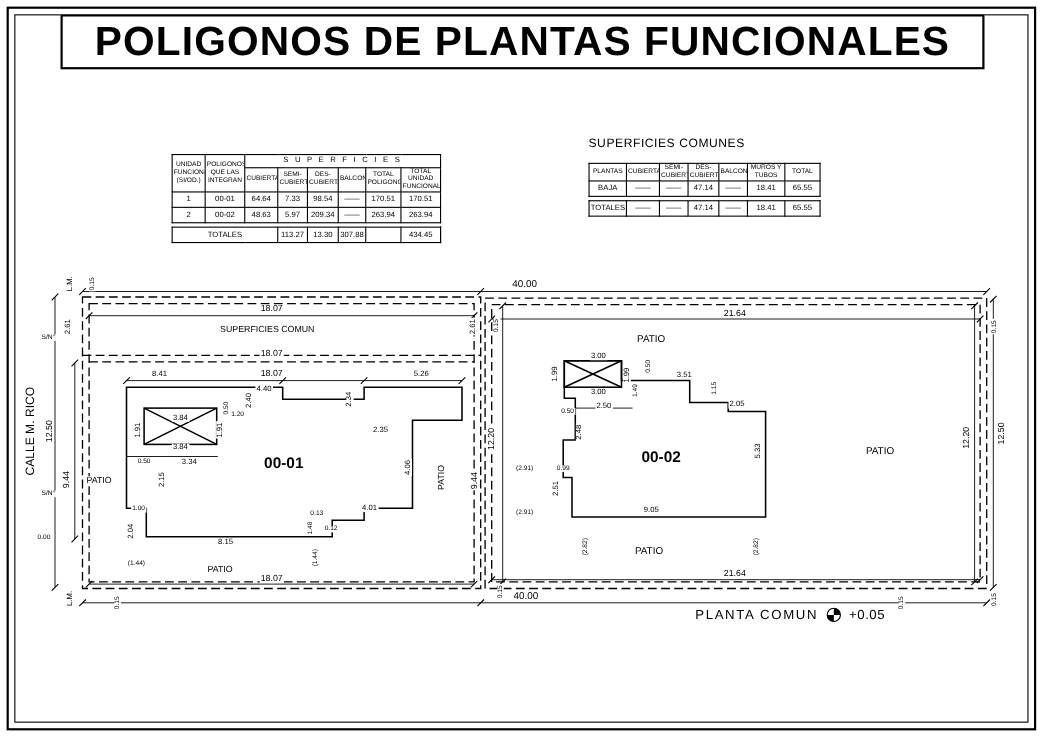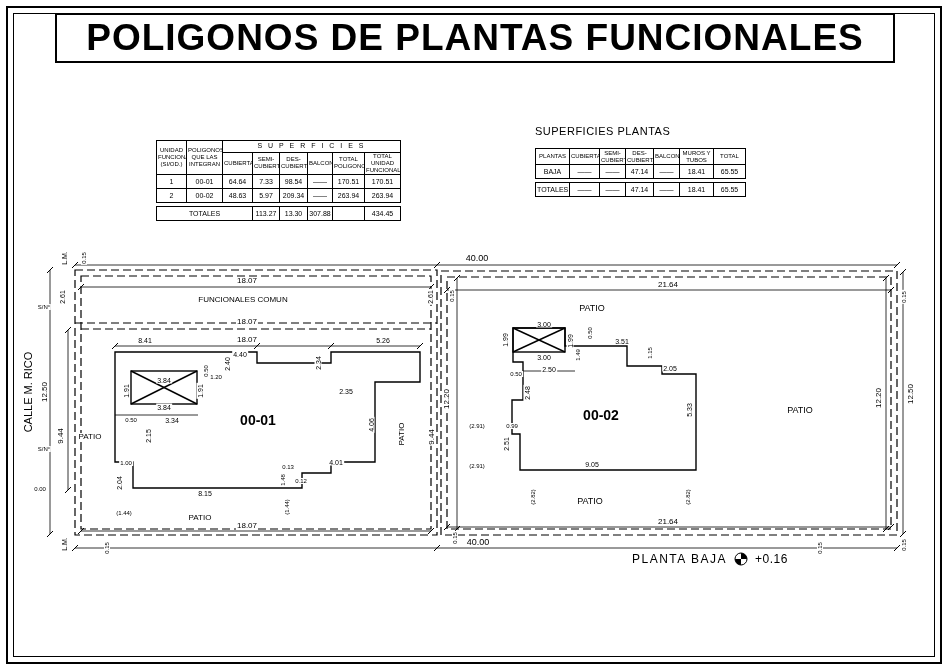--- a/index.html
+++ b/index.html
@@ -105,21 +105,21 @@
             <td>13.30</td>
             <td>307.88</td>
             <td></td>
             <td>434.45</td>
             <td>434.45</td>
           </tr>
         </tbody>
     </table>
   </div>
 
-  <div class="tbl-title" style="left:535px;top:125px;">SUPERFICIES PLANTAS</div>
+  <div class="tbl-title" style="left:535px;top:125px;">SUPERFICIES COMUNES</div>
   <div class="tbl" style="left:535px;top:148px;width:210px;">
     <table class="t" style="width:210px;">
       <colgroup>
           <col style="width:34px">
           <col style="width:30px">
           <col style="width:26px">
           <col style="width:28px">
           <col style="width:26px">
           <col style="width:34px">
           <col style="width:32px">
@@ -245,21 +245,21 @@
       <span class="plan-label" style="left: 44px; top: 307px; font-size: 6px; transform: translate(-50%, -50%) rotate(0deg);">S/N°</span>
       <span class="plan-label" style="left: 28px; top: 392px; font-size: 11px; transform: translate(-50%, -50%) rotate(-90deg);">CALLE M. RICO</span>
       <span class="plan-label" style="left: 45px; top: 392px; font-size: 8px; transform: translate(-50%, -50%) rotate(-90deg);">12.50</span>
       <span class="plan-label" style="left: 61px; top: 436px; font-size: 8px; transform: translate(-50%, -50%) rotate(-90deg);">9.44</span>
       <span class="plan-label" style="left: 44px; top: 449px; font-size: 6px; transform: translate(-50%, -50%) rotate(0deg);">S/N°</span>
       <span class="plan-label" style="left: 40px; top: 489px; font-size: 6px; transform: translate(-50%, -50%) rotate(0deg);">0.00</span>
       <span class="plan-label" style="left: 64px; top: 544px; font-size: 7px; transform: translate(-50%, -50%) rotate(-90deg);">L.M.</span>
       <span class="plan-label" style="left: 107px; top: 548px; font-size: 6px; transform: translate(-50%, -50%) rotate(-90deg);">0.15</span>
       <span class="plan-label" style="left: 477px; top: 258px; font-size: 9px; transform: translate(-50%, -50%) rotate(0deg);">40.00</span>
       <span class="plan-label" style="left: 247px; top: 281px; font-size: 8px; transform: translate(-50%, -50%) rotate(0deg);">18.07</span>
-      <span class="plan-label" style="left: 243px; top: 300px; font-size: 8px; transform: translate(-50%, -50%) rotate(0deg);">FUNCIONALES COMUN</span>
+      <span class="plan-label" style="left: 243px; top: 300px; font-size: 8px; transform: translate(-50%, -50%) rotate(0deg);">SUPERFICIES COMUN</span>
       <span class="plan-label" style="left: 430px; top: 297px; font-size: 7px; transform: translate(-50%, -50%) rotate(-90deg);">2.61</span>
       <span class="plan-label" style="left: 452px; top: 296px; font-size: 6px; transform: translate(-50%, -50%) rotate(-90deg);">0.15</span>
       <span class="plan-label" style="left: 668px; top: 285px; font-size: 8px; transform: translate(-50%, -50%) rotate(0deg);">21.64</span>
       <span class="plan-label" style="left: 592px; top: 308px; font-size: 9px; transform: translate(-50%, -50%) rotate(0deg);">PATIO</span>
       <span class="plan-label" style="left: 904px; top: 297px; font-size: 6px; transform: translate(-50%, -50%) rotate(-90deg);">0.15</span>
       <span class="plan-label" style="left: 247px; top: 322px; font-size: 8px; transform: translate(-50%, -50%) rotate(0deg);">18.07</span>
       <span class="plan-label" style="left: 145px; top: 340px; font-size: 7px; transform: translate(-50%, -50%) rotate(0deg);">8.41</span>
       <span class="plan-label" style="left: 247px; top: 340px; font-size: 8px; transform: translate(-50%, -50%) rotate(0deg);">18.07</span>
       <span class="plan-label" style="left: 383px; top: 340px; font-size: 7px; transform: translate(-50%, -50%) rotate(0deg);">5.26</span>
       <span class="plan-label" style="left: 240px; top: 354px; font-size: 7px; transform: translate(-50%, -50%) rotate(0deg);">4.40</span>
@@ -318,21 +318,21 @@
       <span class="plan-label" style="left: 447px; top: 399px; font-size: 8px; transform: translate(-50%, -50%) rotate(-90deg);">12.20</span>
       <span class="plan-label" style="left: 879px; top: 398px; font-size: 8px; transform: translate(-50%, -50%) rotate(-90deg);">12.20</span>
       <span class="plan-label" style="left: 911px; top: 394px; font-size: 8px; transform: translate(-50%, -50%) rotate(-90deg);">12.50</span>
       <span class="plan-label" style="left: 478px; top: 542px; font-size: 9px; transform: translate(-50%, -50%) rotate(0deg);">40.00</span>
       <span class="plan-label" style="left: 455px; top: 538px; font-size: 6px; transform: translate(-50%, -50%) rotate(-90deg);">0.15</span>
       <span class="plan-label" style="left: 820px; top: 548px; font-size: 6px; transform: translate(-50%, -50%) rotate(-90deg);">0.15</span>
       <span class="plan-label" style="left: 904px; top: 545px; font-size: 6px; transform: translate(-50%, -50%) rotate(-90deg);">0.15</span>
     </div>
 
   <div class="footer">
-    <span class="pb">PLANTA BAJA</span>
+    <span class="pb">PLANTA COMUN</span>
     <svg width="14" height="14">
       <circle cx="7" cy="7" r="6" fill="none" stroke="#000" stroke-width="1"></circle>
       <path d="M7,7 L7,1 A6,6 0 0 1 13,7 Z" fill="#000"></path>
       <path d="M7,7 L7,13 A6,6 0 0 1 1,7 Z" fill="#000"></path>
     </svg>
-    <span class="lvl">+0.16</span>
+    <span class="lvl">+0.05</span>
   </div>
 </div>
 
 </body></html>

